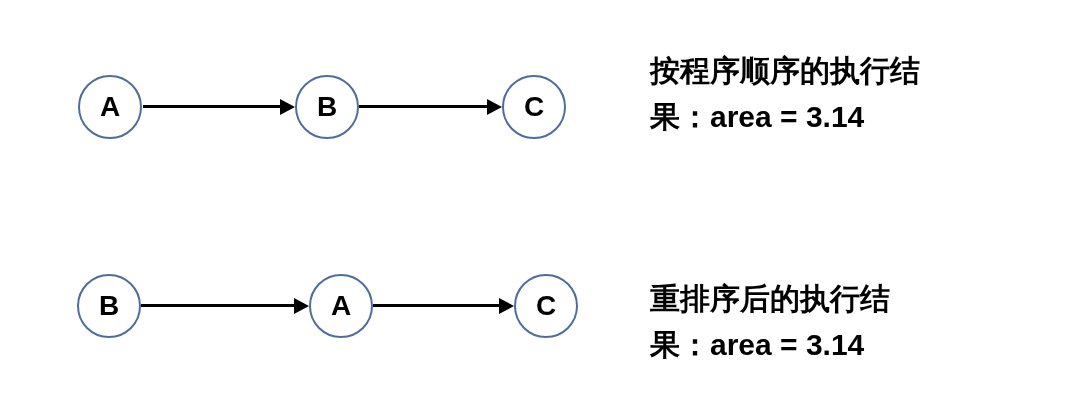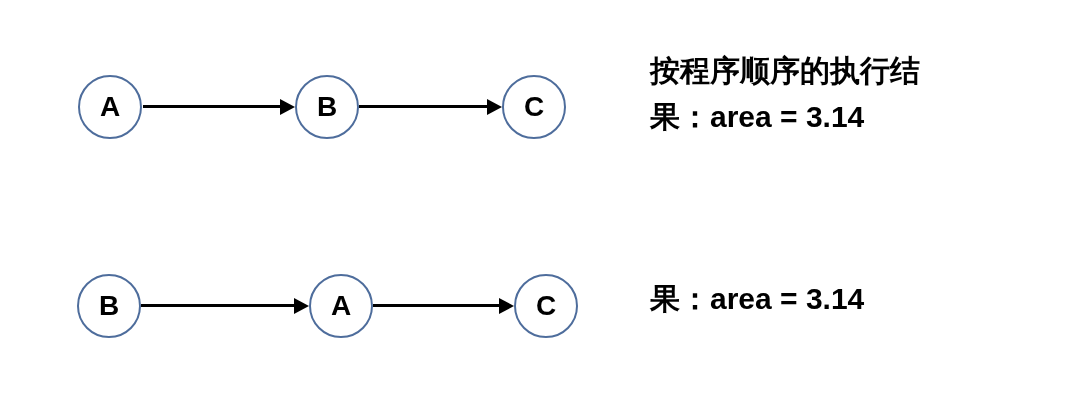--- a/index.html
+++ b/index.html
@@ -72,16 +72,17 @@
     <div>果：area = 3.14</div>
   </div>
 
   <div class="node" style="left:77px; top:274px;">B</div>
   <div class="arrow" style="left:141px; top:304px; width:153px;"></div>
   <div class="node" style="left:309px; top:274px;">A</div>
   <div class="arrow" style="left:373px; top:304px; width:126px;"></div>
   <div class="node" style="left:514px; top:274px;">C</div>
 
   <div class="caption" style="left:650px; top:276px;">
+    <div>重排序后的执行结</div>
     <div>果：area = 3.14</div>
   </div>
 
 </div>
 
 </body></html>

